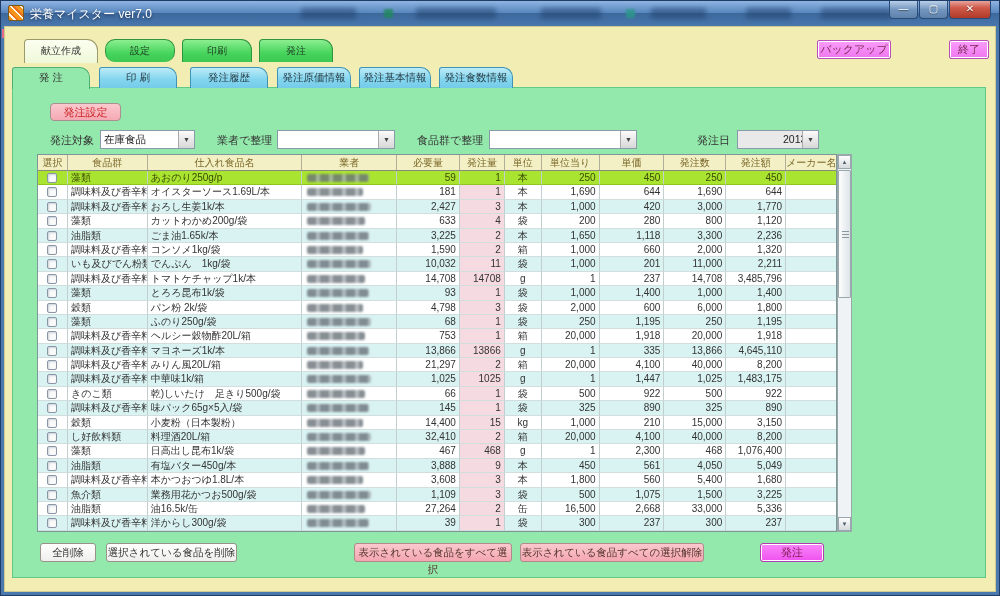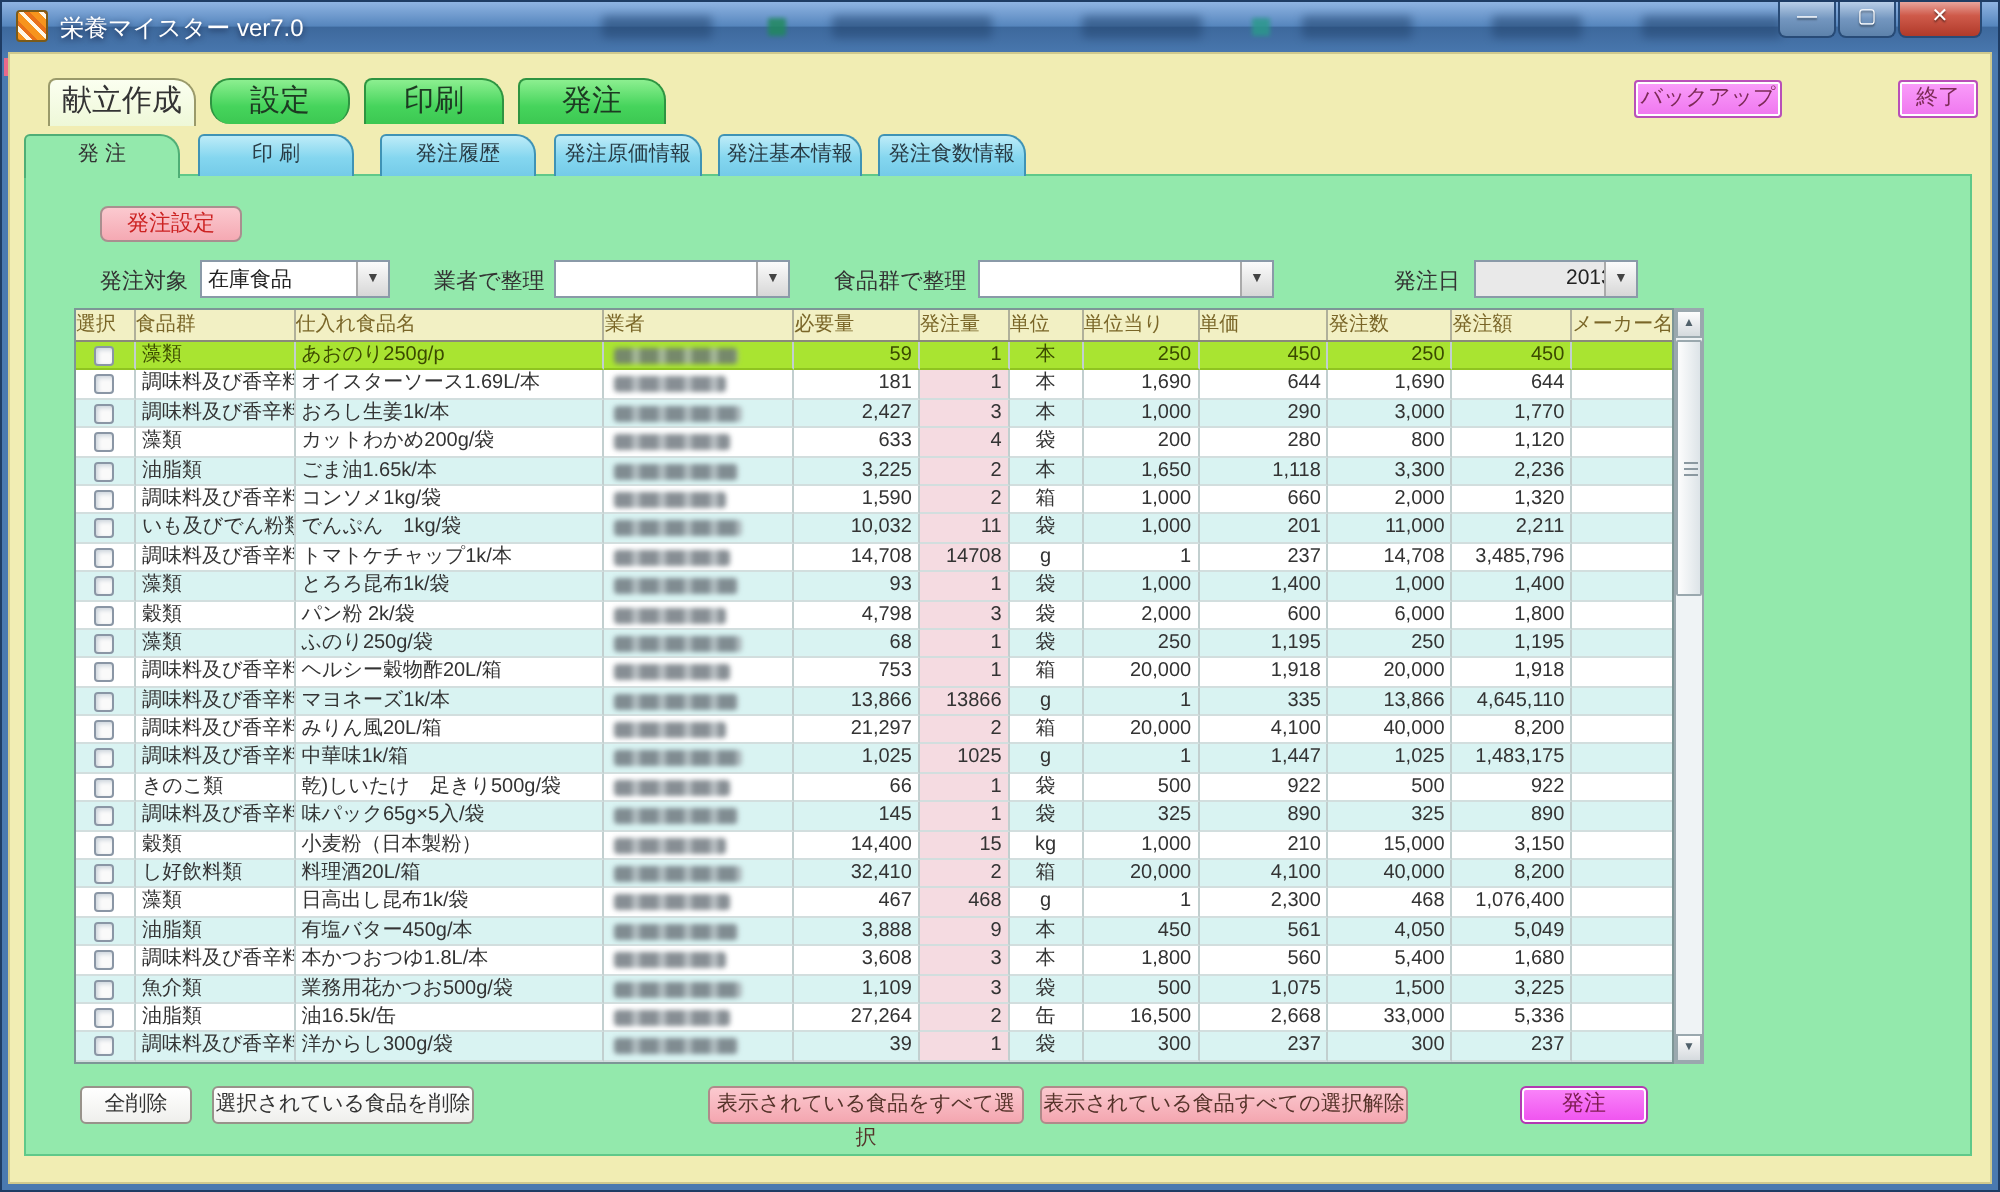--- a/index.html
+++ b/index.html
@@ -29,21 +29,21 @@
   .win-btn.close { width:42px; background:linear-gradient(#e8a49c,#cf5a4a 40%,#b03a2a);
                    border-radius:0 0 4px 4px; }
   .frame-accent { position:absolute; left:1px; top:28px; width:6px; height:9px; background:#e86a8a; }
 
   
   .client { position:absolute; top:25px; left:3px; right:3px; bottom:3px;
             background:#f1edb3; border:1px solid #cfc98e; }
 
   
   .tab1 { position:absolute; top:12px; height:23px; line-height:21px; text-align:center;
-          font-size:15px; color:#1d3a22; border:1px solid #2e9441; border-bottom:none;
+          font-size:10px; color:#1d3a22; border:1px solid #2e9441; border-bottom:none;
           border-radius:4px 11px 0 0; background:linear-gradient(#8cef90,#46d45c 60%,#3cc852); }
   .tab1.active { background:linear-gradient(#fbfff0,#eef8d8); border-color:#9a9a6a; color:#333;
                  height:24px; z-index:2; }
 
   
   .mag-btn { position:absolute; top:13px; height:19px; background:linear-gradient(#fa9efa,#ef76ef);
              border:1px solid #b94fb9; border-radius:2px; box-shadow:0 0 0 1px #fff inset;
              color:#7c2a56; font-size:11px; line-height:17px; text-align:center; }
 
   
@@ -64,21 +64,21 @@
            display:flex; }
   .combo.gray { background:#e9e9e9;padding-left:42px; }
   .combo .val { flex:1; font-size:10.5px; color:#222; padding:2px 3px; white-space:nowrap; overflow:hidden; }
   .combo .arrow { width:16px; border-left:1px solid #aaa; background:linear-gradient(#fbfbfb,#d7d7d7);
                   font-size:7px; color:#444; text-align:center; line-height:17px; }
 
   
   .table-wrap { position:absolute; left:32px; top:127px; width:800px; border:1px solid #7d9696;
                 background:#fff; }
   .thead { display:flex; height:16px; background:#f2f0c4; border-bottom:1px solid #8a8a7a; }
-  .th { font-size:10px; color:#7a6628; text-align:left; line-height:15px;
+  .th { font-size:10px; color:#7a6628; text-align:center; line-height:15px;
         border-right:1px solid #b0b09a; overflow:hidden; white-space:nowrap; }
   .tbody { }
   .tr { display:flex; height:14.4px; background:#fff; }
   .tr.alt { background:#d9f3f2; }
   .tr .td { border-right:1px solid #c2cfcf; border-bottom:1px solid #d2dede; font-size:10px;
             color:#333; line-height:13px; overflow:hidden; white-space:nowrap; padding:0 3px; }
   .tr:not(.hl) .c-qty { background:#f5dbe1; }
   .tr.hl { background:#a9e431; }
   .tr.hl .td { color:#3b4a00; border-bottom-color:#8fc421; }
   .num { text-align:right; color:#4a5a66; }
@@ -233,21 +233,21 @@
     <div class="td c-sel">
               <span class="cb"></span>
             </div>
     <div class="td c-group">調味料及び香辛料類</div>
     <div class="td c-name">おろし生姜1k/本</div>
     <div class="td c-vendor"><span class="redact" style="width: 64px;"></span></div>
     <div class="td c-req num">2,427</div>
     <div class="td c-qty num">3</div>
     <div class="td c-unit ctr">本</div>
     <div class="td c-per num">1,000</div>
-    <div class="td c-price num">290</div>
+    <div class="td c-price num">420</div>
     <div class="td c-cnt num">3,000</div>
     <div class="td c-amt num">1,770</div>
     <div class="td c-maker"></div>
   </div>
 
   <div class="tr">
     <div class="td c-sel">
               <span class="cb"></span>
             </div>
     <div class="td c-group">藻類</div>

